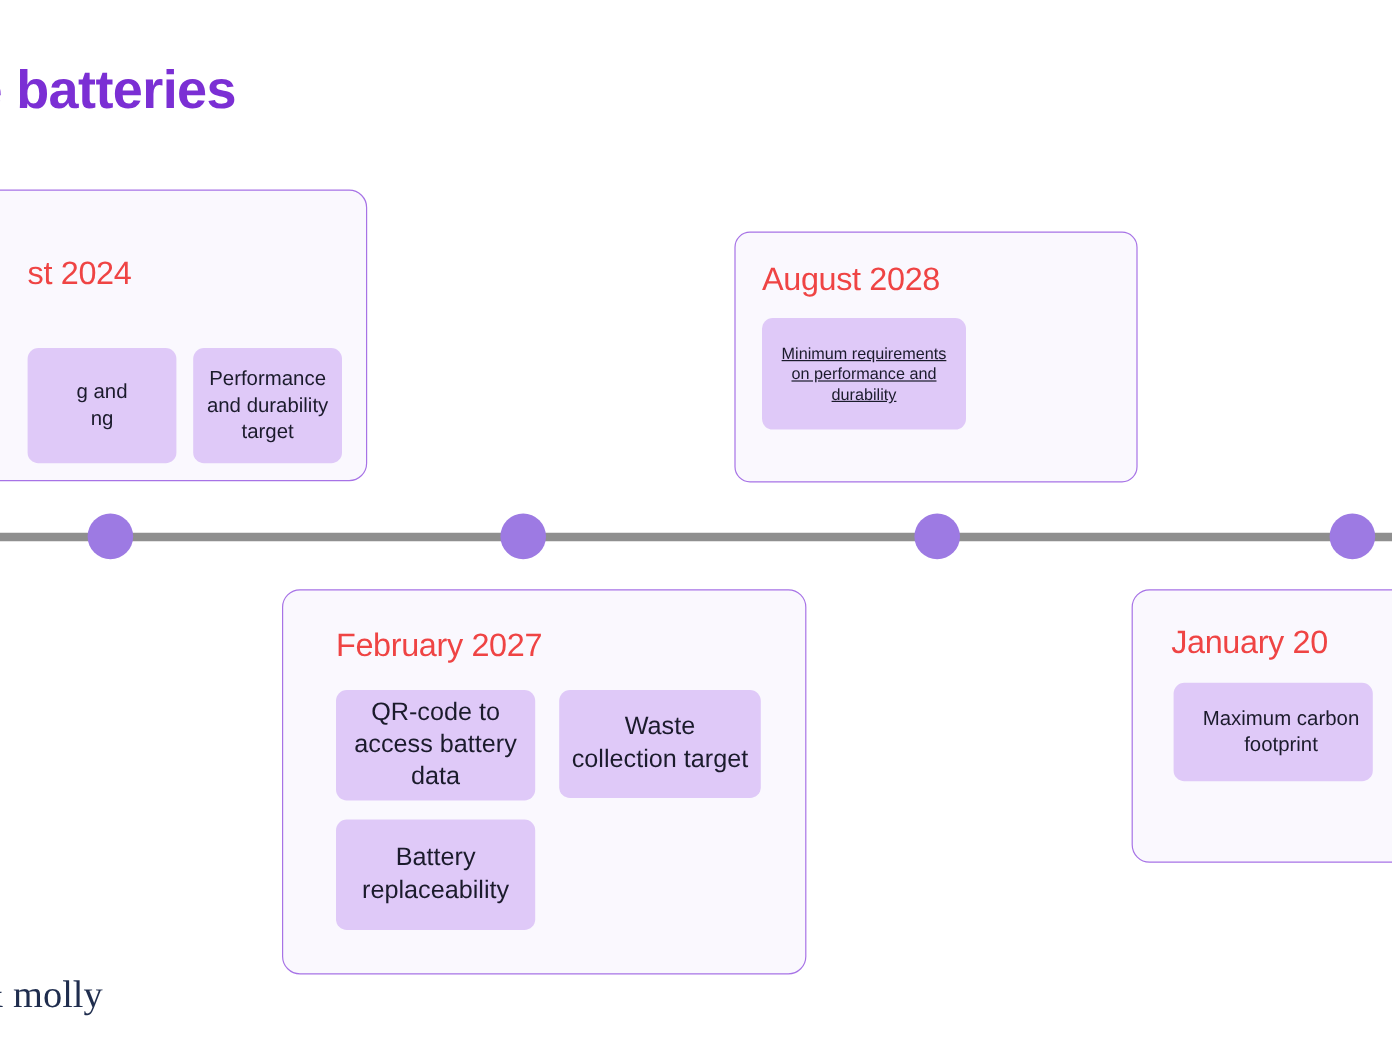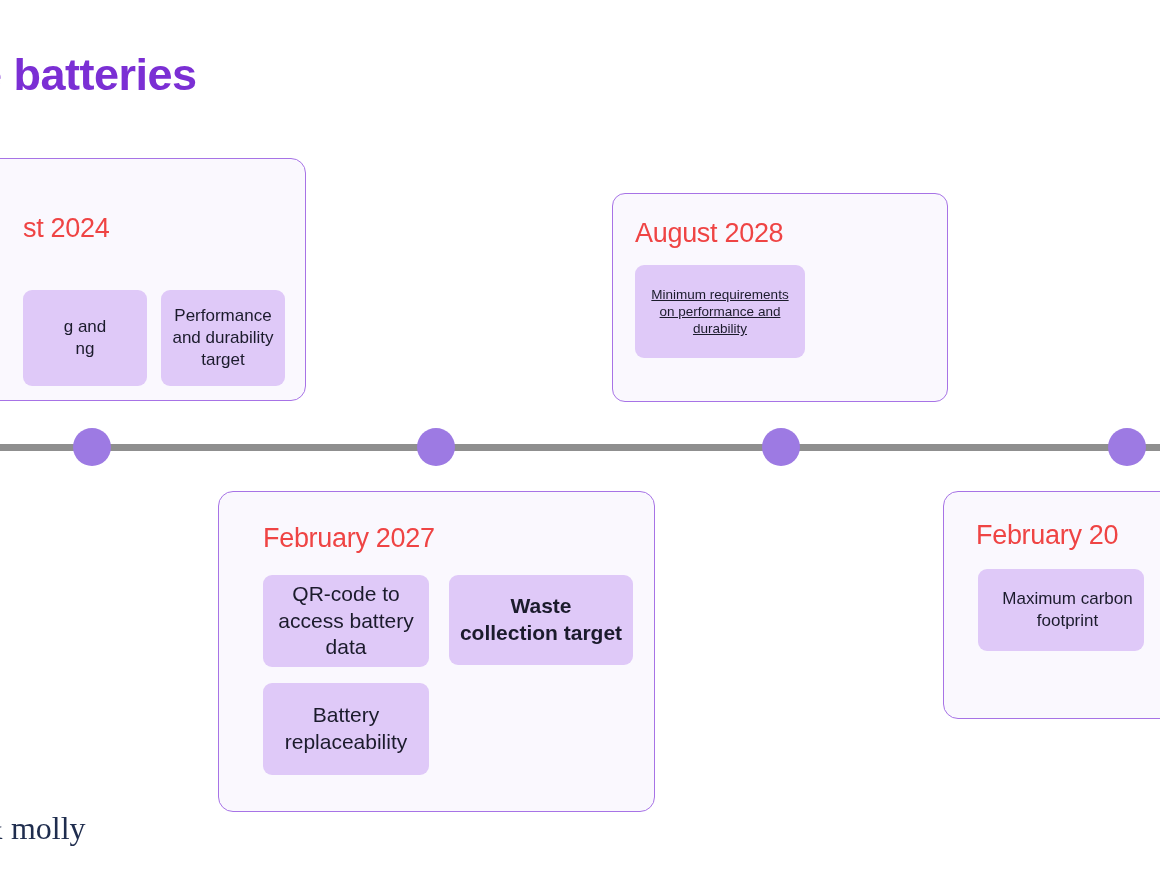--- a/index.html
+++ b/index.html
@@ -53,26 +53,26 @@
   #card-2024 .chips{left:140px;top:110px;width:262px;gap:14px;margin-top:21px;}
   #card-2024 .chip{width:124px;height:96px;font-size:17px;}
 
   
   #card-2028{left:612px;top:193px;width:336px;height:209px;border-radius:13px;}
   #card-2028 .card-title{left:22px;top:26px;}
   #card-2028 .chips{left:22px;top:71px;}
   #card-2028 .chip{width:170px;height:93px;font-size:13.5px;text-decoration:underline;}
 
   
-  #card-2027{left:218px;top:491px;width:437px;height:321px;}
+  #card-2027{left:235px;top:491px;width:437px;height:321px;}
   #card-2027 .card-title{left:44px;top:33px;}
   #card-2027 .chips{left:44px;top:83px;width:374px;gap:16px 20px;}
   #card-2027 .chip{font-size:21px;}
   #card-2027 .chip.c1{width:166px;height:92px;}
-  #card-2027 .chip.c2{width:184px;height:90px;font-weight:bold;}
+  #card-2027 .chip.c2{width:168px;height:90px;}
   #card-2027 .chip.c3{width:166px;height:92px;align-items:center;}
 
   
   #card-2031{left:943px;top:491px;width:290px;height:228px;}
   #card-2031 .card-title{left:32px;top:30px;}
   #card-2031 .chips{left:34px;top:77px;}
   #card-2031 .chip{width:166px;height:82px;font-size:17px;padding-left:23px;}
 
   
   .watermark{
@@ -124,21 +124,21 @@
       <div class="chip c2">
         <span>Waste collection target</span>
       </div>
       <div class="chip c3">
         <span>Battery replaceability</span>
       </div>
     </div>
   </div>
 
   <div class="card" id="card-2031">
-    <div class="card-title">February 20</div>
+    <div class="card-title">January 20</div>
     <div class="chips">
       <div class="chip">
         <span>Maximum carbon footprint</span>
       </div>
     </div>
   </div>
 
   <div class="watermark">
     <span>&amp; molly</span>
     

